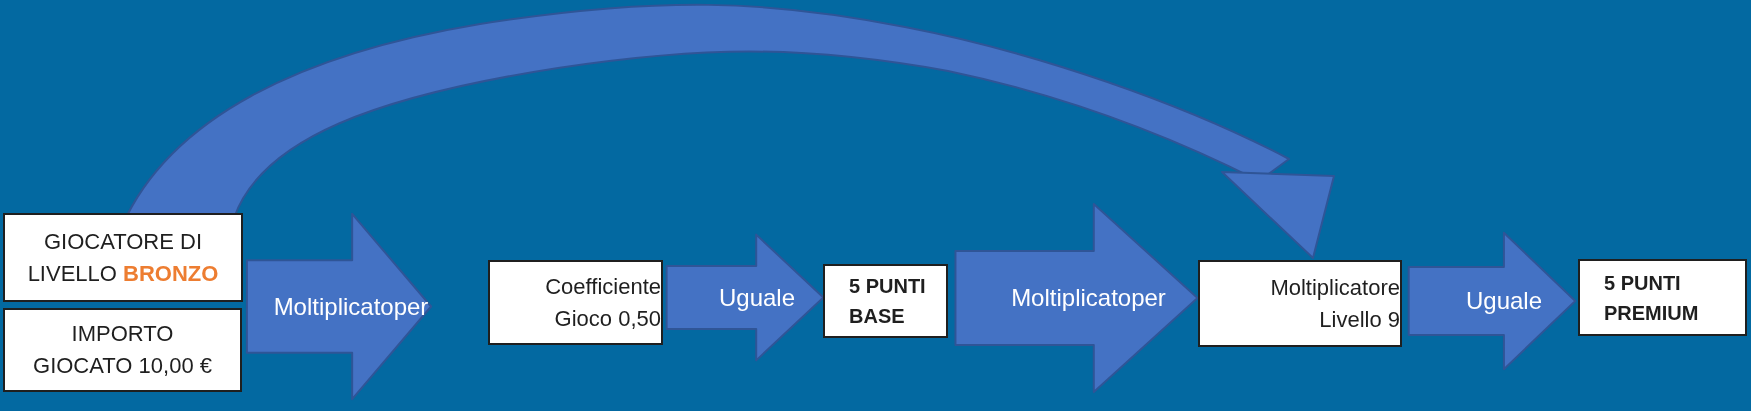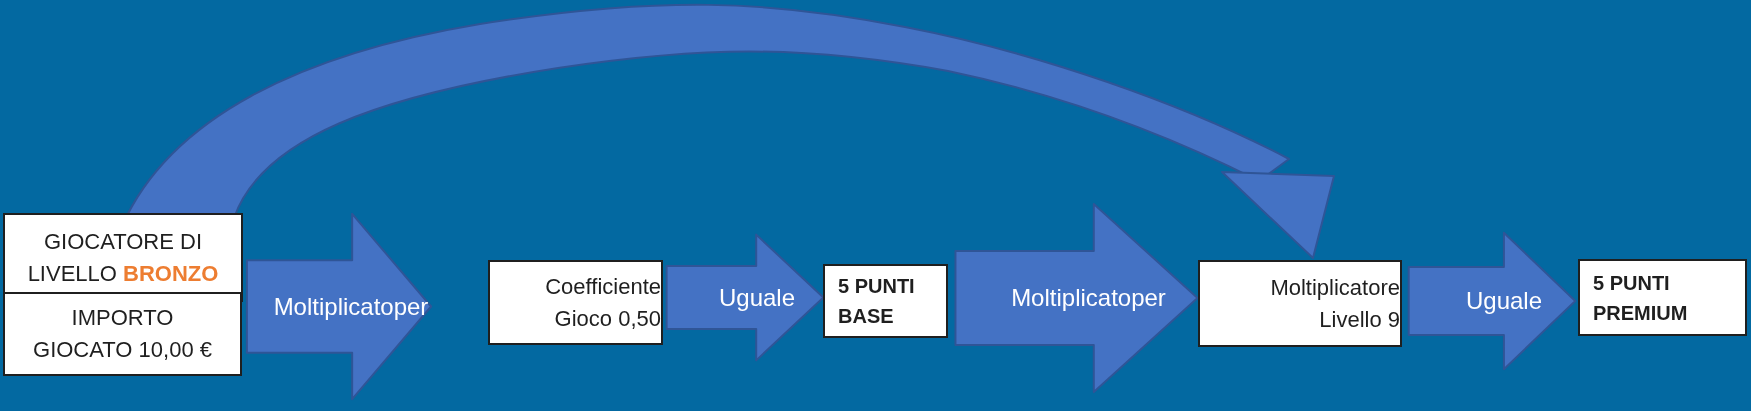--- a/index.html
+++ b/index.html
@@ -16,21 +16,21 @@
     border:2.5px solid #1f1f1f;
     box-sizing:border-box;
     display:flex; flex-direction:column; justify-content:center;
     color:#1f1f1f;
     font-size:22px;
     line-height:1.45;
     z-index:2;
   }
   .box.centered { align-items:center; text-align:center; }
   .box.lefty    { padding-left:15px; text-align:right; }
-  .box.points   { padding-left:13px; text-align:left; font-weight:bold; font-size:20px; line-height:1.5; }
+  .box.points   { padding-left:24px; text-align:left; font-weight:bold; font-size:20px; line-height:1.5; }
   .bold   { font-weight:normal; }
   .bronze { font-weight:bold; color:#ED7D31; }
   .arrow  { position:absolute; z-index:1; }
   .arrow svg.shape { position:absolute; left:0; top:0; width:100%; height:100%; display:block; }
   .arrow .label {
     position:absolute; inset:0;
     display:flex; flex-direction:row; align-items:center; justify-content:center;
     color:#ffffff; font-size:24px; line-height:1.3; text-align:center;padding-left:24px;
   }
   .curve-layer { position:absolute; left:0; top:0; z-index:0; }
@@ -53,21 +53,21 @@
   </svg>
 
   <div class="box centered" style="left:3px; top:213px; width:240px; height:89px;">
     <div><span>GIOCATORE DI</span></div>
     <div>
       <span class="bold">LIVELLO</span>
       <span class="bronze">BRONZO</span>
     </div>
   </div>
 
-  <div class="box centered" style="left:3px; top:292px; width:239px; height:84px;">
+  <div class="box centered" style="left:3px; top:308px; width:239px; height:84px;">
     <div><span>IMPORTO</span></div>
     <div>
       <span>GIOCATO</span>
       <span class="bold">10,00 €</span>
     </div>
   </div>
 
   <div class="arrow" style="left:245px; top:210px; width:188px; height:193px;">
     <svg class="shape" viewBox="0 0 100 100" preserveAspectRatio="none">
       <polygon points="1,26 57,26 57,2 99,50 57,98 57,74 1,74" fill="#4472C4" stroke="#2F5597" stroke-width="2" vector-effect="non-scaling-stroke" stroke-linejoin="round"></polygon>

